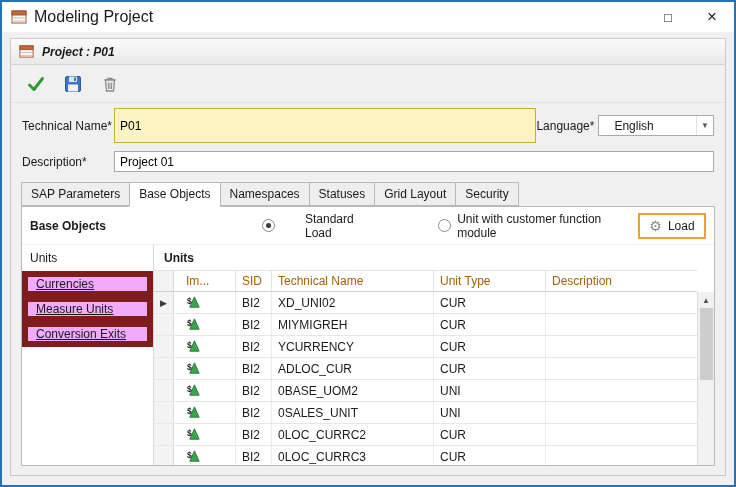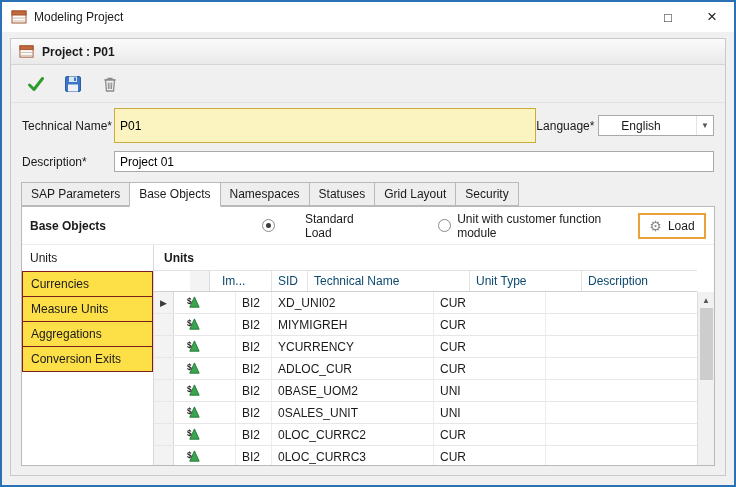--- a/index.html
+++ b/index.html
@@ -4,49 +4,49 @@
 <style>
   * { box-sizing: border-box; margin: 0; padding: 0; }
   body { margin: 0; background: #cfcfcf; font-family: "Liberation Sans", "DejaVu Sans", sans-serif; }
 
   .window { position: relative; width: 736px; height: 487px; border: 2px solid #2a72b5;
             background: #f0f0f0; font-size: 12px; color: #1a1a1a; overflow: hidden; }
 
   
   .titlebar { height: 30px; background: #ffffff; display: flex; align-items: center; padding-left: 9px; }
   .app-icon { width: 16px; height: 16px; margin-right: 7px; flex: 0 0 16px; }
-  .title-text { font-size: 12px; }
+  .title-text { font-size: 16px; }
   .win-controls { margin-left: auto; display: flex; height: 100%; }
   .win-btn { width: 44px; height: 100%; display: flex; align-items: center; justify-content: center;
              color: #222; }
   .win-btn.max { font-size: 13px; }
   .win-btn.close { font-size: 17px; }
 
   
   .group { position: absolute; left: 8px; top: 36px; right: 8px; bottom: 9px;
            border: 1px solid #c9c9c9; background: #f0f0f0; display: flex; flex-direction: column; }
   .group-header { flex: 0 0 26px; background: linear-gradient(#fbfbfb, #e9e9e9);
                   border-bottom: 1px solid #d4d4d4; display: flex; align-items: center;
-                  padding: 0 8px; font-weight: bold; }
+                  padding: 0 8px; font-weight: bold; font-style: italic; }
   .hdr-icon { width: 15px; height: 15px; margin-right: 8px; }
 
   
   .toolbar { flex: 0 0 38px; display: flex; align-items: center; gap: 15px;
              padding: 0 14px; border-bottom: 1px solid #e3e3e3; }
   .tool-btn { width: 22px; height: 22px; display: flex; align-items: center; justify-content: center; }
   .tool-btn svg { width: 18px; height: 18px; }
 
   
   .form-row { display: flex; align-items: center; padding: 5px 11px 3px 11px; }
   .lbl { flex: 0 0 92px; }
   .tn-input { width: 424px; height: 35px; border: 1px solid #c9ac3f; background: #fcf4c0;
               padding: 0 5px; font-size: 12px; font-family: inherit; }
   .lang-lbl { margin-left: auto; flex: 0 0 62px; }
   .combo { width: 116px; height: 21px; border: 1px solid #a9a9a9; background: #fff;
-           display: flex; align-items: center; padding-left: 22px; justify-content: center; }
+           display: flex; align-items: center; padding-left: 15px; justify-content: center; }
   .combo-arrow { margin-left: auto; width: 17px; height: 100%; display: flex; align-items: center;
                  justify-content: center; color: #555; font-size: 8px; border-left: 1px solid #e4e4e4; }
   .desc-input { flex: 1; height: 21px; border: 1px solid #a9a9a9; background: #fff;
                 padding: 0 5px; font-size: 12px; font-family: inherit; }
 
   
   .tabs { display: flex; padding: 7px 10px 0 10px; position: relative; z-index: 2; }
   .tab { padding: 4px 9px; border: 1px solid #b9b9b9; background: #eeeeee; font-size: 12px;
          white-space: nowrap; }
   .tab + .tab { margin-left: -1px; }
@@ -67,29 +67,29 @@
   .load-btn { margin-left: auto; width: 70px; height: 26px; border: 2px solid #e9a23b; background: #fff;
               display: flex; align-items: center; justify-content: center; gap: 6px; font-size: 12px; }
   .gear { color: #8a8a8a; font-size: 14px; line-height: 1; }
 
   .panel-body { flex: 1; display: flex; overflow: hidden; }
 
   
   .nav { flex: 0 0 132px; border-right: 1px solid #d8d8d8; display: flex; flex-direction: column; }
   .nav-item { height: 26px; display: flex; align-items: center; padding-left: 8px; font-size: 12px; }
   .nav-item.selected { background: #fff; }
-  .nav-item.gray { background: #fde047; border: 1px solid #7f1d1d; }
+  .nav-item.gray { background: #f0abfc; border: 6px solid #7f1d1d; text-decoration: underline; }
   .nav-item.gray + .nav-item.gray { margin-top: -1px; }
 
   
   .grid-area { flex: 1; display: flex; flex-direction: column; overflow: hidden; }
   .grid-title { font-weight: bold; padding: 6px 0 5px 10px; }
   .table { position: relative; }
   .thead { display: flex; height: 22px; border-top: 1px solid #e2e2e2; border-bottom: 1px solid #cfcfcf;
-           color: #0c4a6e; margin-right: 17px; padding-left: 36px; }
+           color: #a16207; margin-right: 17px; }
   .th { display: flex; align-items: center; padding-left: 6px; border-right: 1px solid #e3e3e3;
         overflow: hidden; white-space: nowrap; }
   .trow { display: flex; height: 22px; border-bottom: 1px solid #e7e7e7; background: #fff;
           margin-right: 17px; }
   .td { display: flex; align-items: center; padding-left: 6px; border-right: 1px solid #ececec;
         overflow: hidden; white-space: nowrap; }
   .col-sel { flex: 0 0 20px; background: #f3f3f3; border-right: 1px solid #d9d9d9;
              justify-content: center; padding-left: 0; }
   .col-im  { flex: 0 0 62px; padding-left: 12px; }
   .col-sid { flex: 0 0 36px; }
@@ -205,21 +205,20 @@
           <span>Load</span>
         </div>
       </div>
 
       <div class="panel-body">
 
         <div class="nav">
           <div class="nav-item selected">Units</div>
           <div class="nav-item gray">Currencies</div>
           <div class="nav-item gray">Measure Units</div>
-          <div class="nav-item gray">Aggregations</div>
           <div class="nav-item gray">Conversion Exits</div>
         </div>
 
         <div class="grid-area">
           <div class="grid-title">Units</div>
 
           <div class="table">
             <div class="thead">
               <div class="th col-sel"></div>
               <div class="th col-im">Im...</div>

